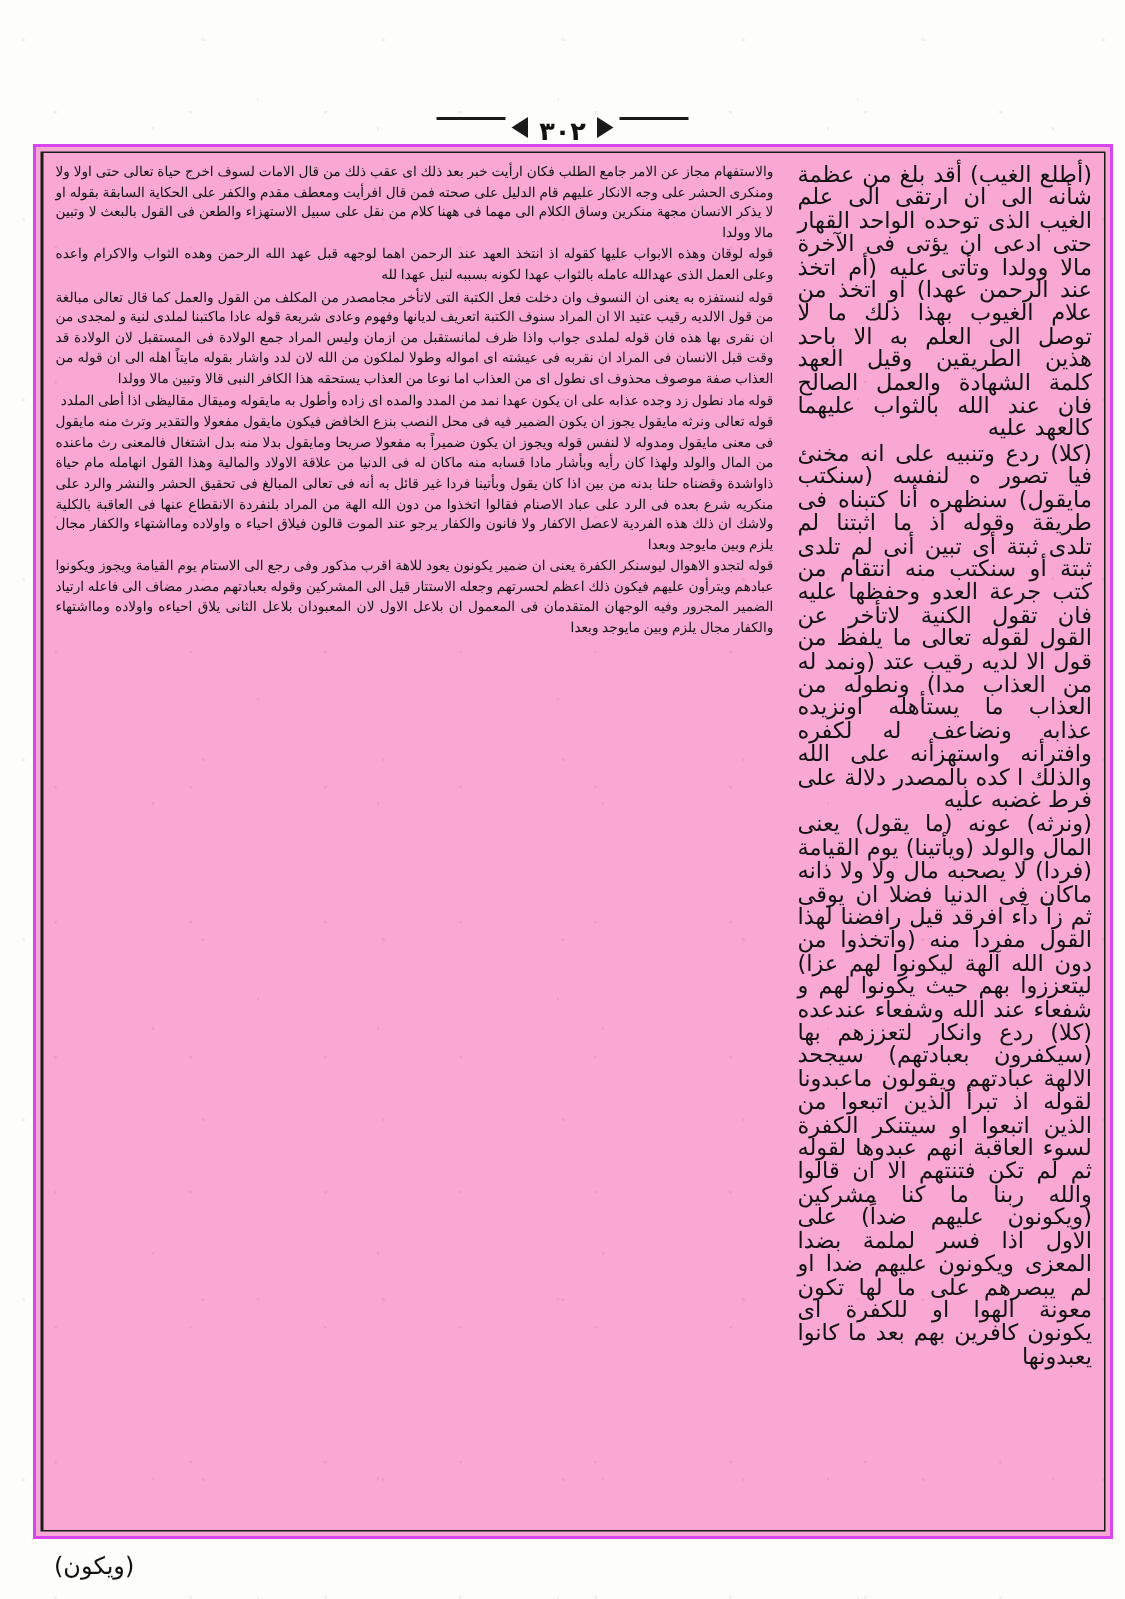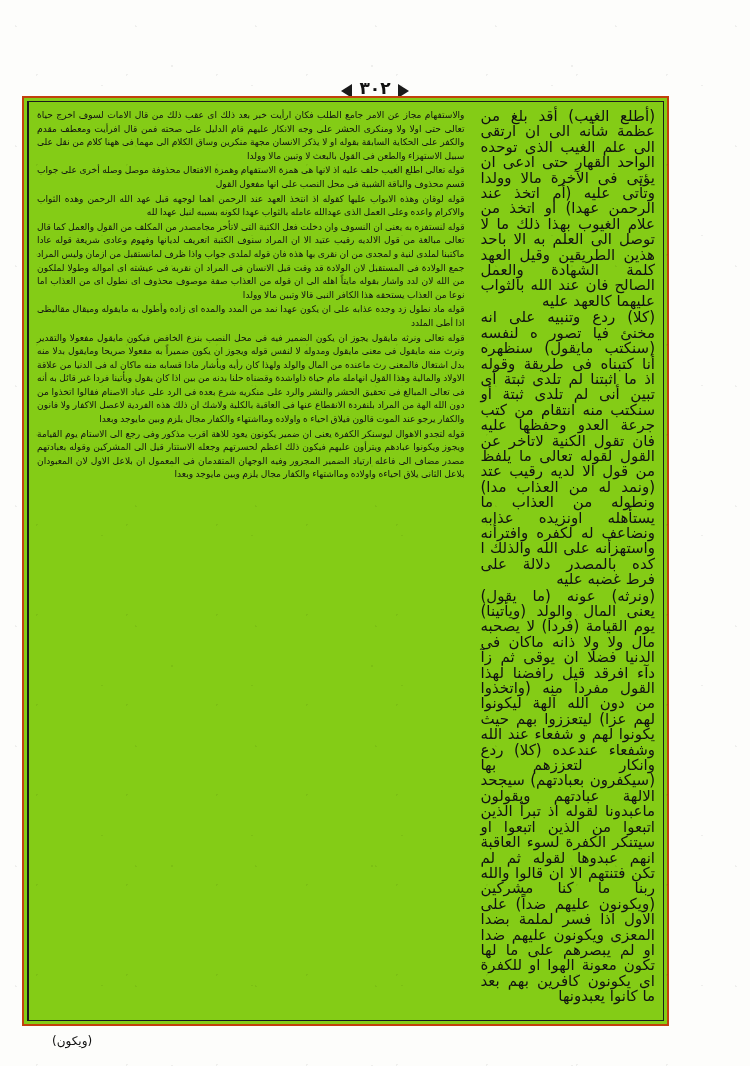--- a/index.html
+++ b/index.html
@@ -26,21 +26,21 @@
     position: absolute;
     top: 78px;
     left: 0;
     width: 750px;
     display: flex;
     justify-content: center;
     align-items: center;
   }
   .ornament-wrap {
     display: flex;
-    align-items: flex-end;
+    align-items: flex-start;
     gap: 4px;
   }
   .orn-line {
     width: 46px;
     height: 0;
     border-top: 2px solid #1a1a1a;
   }
   .orn-tri {
     width: 0; height: 0;
     border-top: 7px solid transparent;
@@ -55,25 +55,25 @@
     letter-spacing: 1px;
     padding: 0 3px;
     direction: rtl;
   }
 
   
   .frame {
     position: absolute;
     top: 96px;
     left: 22px;
-    width: 647px;
+    width: 720px;
     height: 930px;
-    border: 2px solid #c2410c;
+    border: 2px solid #d946ef;
     box-sizing: border-box;
-    background: #84cc16;
+    background: #f9a8d4;
   }
   .frame-inner {
     position: absolute;
     inset: 3px;
     border: 1px solid #1b1b1b;
     box-sizing: border-box;
     display: flex;
     flex-direction: row;
   }
 
@@ -108,25 +108,25 @@
     margin: 0 0 1px 0;
     font-family: "DejaVu Sans", sans-serif;
     font-size: 15px;
     line-height: 15.4px;
     text-align: justify;
   }
 
   
   .catchword {
     position: absolute;
-    left: 52px;
+    left: 36px;
     top: 1034px;
     direction: rtl;
     font-family: "DejaVu Sans", sans-serif;
-    font-size: 12px;
+    font-size: 16px;
   }
 
   
   .speckle {
     position: absolute;
     inset: 0;
     pointer-events: none;
     opacity: 0.05;
     background:
       radial-gradient(circle at 13% 22%, #000 0 1px, transparent 1px),
@@ -149,21 +149,20 @@
       <span class="orn-tri right"></span>
       <span class="orn-line"></span>
     </div>
   </div>
 
   <div class="frame">
     <div class="frame-inner">
 
       <div class="col col-main">
         <p>والاستفهام مجاز عن الامر جامع الطلب فكان ارأيت خبر بعد ذلك اى عقب ذلك من قال الامات لسوف اخرج حياة تعالى حتى اولا ولا ومنكرى الحشر على وجه الانكار عليهم قام الدليل على صحته فمن قال افرأيت ومعطف مقدم والكفر على الحكاية السابقة بقوله او لا يذكر الانسان مجهة منكرين وساق الكلام الى مهما فى ههنا كلام من نقل على سبيل الاستهزاء والطعن فى القول بالبعث لا وتبين مالا وولدا</p>
-        <p>قوله تعالى اطلع الغيب حلف عليه اذ لانها هى همزة الاستفهام وهمزة الافتعال محذوفة موصل وصله أخرى على جواب قسم محذوف والباقة الشبية فى محل النصب على انها مفعول القول</p>
         <p>قوله لوقان وهذه الابواب عليها كقوله اذ انتخذ العهد عند الرحمن اهما لوجهه قبل عهد الله الرحمن وهده الثواب والاكرام واعده وعلى العمل الذى عهدالله عامله بالثواب عهدا لكونه بسببه لنيل عهدا لله</p>
         <p>قوله لنستفزه به يعنى ان النسوف وان دخلت فعل الكتبة التى لاتأخر مجامصدر من المكلف من القول والعمل كما قال تعالى مبالغة من قول الالديه رقيب عتيد الا ان المراد سنوف الكتبة اتعريف لديانها وفهوم وعادى شريعة قوله عادا ماكتبنا لملدى لنية و لمجدى من ان نقرى بها هذه فان قوله لملدى جواب واذا ظرف لمانستقبل من ازمان وليس المراد جمع الولادة فى المستقبل لان الولادة قد وقت قبل الانسان فى المراد ان نقربه فى عيشته اى امواله وطولا لملكون من الله لان لدد واشار بقوله مايتاً اهله الى ان قوله من العذاب صفة موصوف محذوف اى نطول اى من العذاب اما نوعا من العذاب يستحقه هذا الكافر النبى قالا وتبين مالا وولدا</p>
         <p>قوله ماد نطول زد وجده عذابه على ان يكون عهدا نمد من المدد والمده اى زاده وأطول به مايقوله وميقال مقاليظى اذا أطى الملدد</p>
         <p>قوله تعالى ونرثه مايقول يجوز ان يكون الضمير فيه فى محل النصب بنزع الخافض فيكون مايقول مفعولا والتقدير وترث منه مايقول فى معنى مايقول ومدوله لا لنفس قوله ويجوز ان يكون ضميراً به مفعولا صريحا ومايقول بدلا منه بدل اشتغال فالمعنى رث ماعنده من المال والولد ولهذا كان رأيه وبأشار مادا قسابه منه ماكان له فى الدنيا من علاقة الاولاد والمالية وهذا القول انهامله مام حياة ذاواشدة وقضناه حلنا بدنه من بين اذا كان يقول وبأتينا فردا غير قائل به أنه فى تعالى المبالغ فى تحقيق الحشر والنشر والرد على منكريه شرع بعده فى الرد على عباد الاصنام فقالوا اتخذوا من دون الله الهة من المراد بلنفردة الانقطاع عنها فى العاقبة بالكلية ولاشك ان ذلك هذه الفردية لاعصل الاكفار ولا فانون والكفار يرجو عند الموت قالون فيلاق احياء ه واولاده ومااشتهاء والكفار مجال يلزم وبين مايوجد وبعدا</p>
         <p>قوله لتجدو الاهوال ليوسنكر الكفرة يعنى ان ضمير يكونون يعود للاهة اقرب مذكور وفى رجع الى الاستام يوم القيامة ويجوز ويكونوا عبادهم ويترأون عليهم فيكون ذلك اعظم لحسرتهم وجعله الاستتار قيل الى المشركين وقوله بعبادتهم مصدر مضاف الى فاعله ارتياد الضمير المجرور وفيه الوجهان المتقدمان فى المعمول ان بلاعل الاول لان المعبودان بلاعل الثانى يلاق احياءه واولاده ومااشتهاء والكفار مجال يلزم وبين مايوجد وبعدا</p>
       </div>
 
       <div class="col col-side">
         <p>(أطلع الغيب) أقد بلغ من عظمة شأنه الى ان ارتقى الى علم الغيب الذى توحده الواحد القهار حتى ادعى ان يؤتى فى الآخرة مالا وولدا وتأتى عليه (أم اتخذ عند الرحمن عهدا) او اتخذ من علام الغيوب بهذا ذلك ما لا توصل الى العلم به الا باحد هذين الطريقين وقيل العهد كلمة الشهادة والعمل الصالح فان عند الله بالثواب عليهما كالعهد عليه</p>
         <p>(كلا) ردع وتنبيه على انه مخنئ فيا تصور ه لنفسه (سنكتب مايقول) سنظهره أنا كتبناه فى طريقة وقوله اذ ما اثبتنا لم تلدى ثبتة أى تبين أنى لم تلدى ثبتة أو سنكتب منه انتقام من كتب جرعة العدو وحفظها عليه فان تقول الكنية لاتأخر عن القول لقوله تعالى ما يلفظ من قول الا لديه رقيب عتد (ونمد له من العذاب مدا) ونطوله من العذاب ما يستأهله اونزيده عذابه ونضاعف له لكفره وافترأنه واستهزأنه على الله والذلك ا كده بالمصدر دلالة على فرط غضبه عليه</p>

